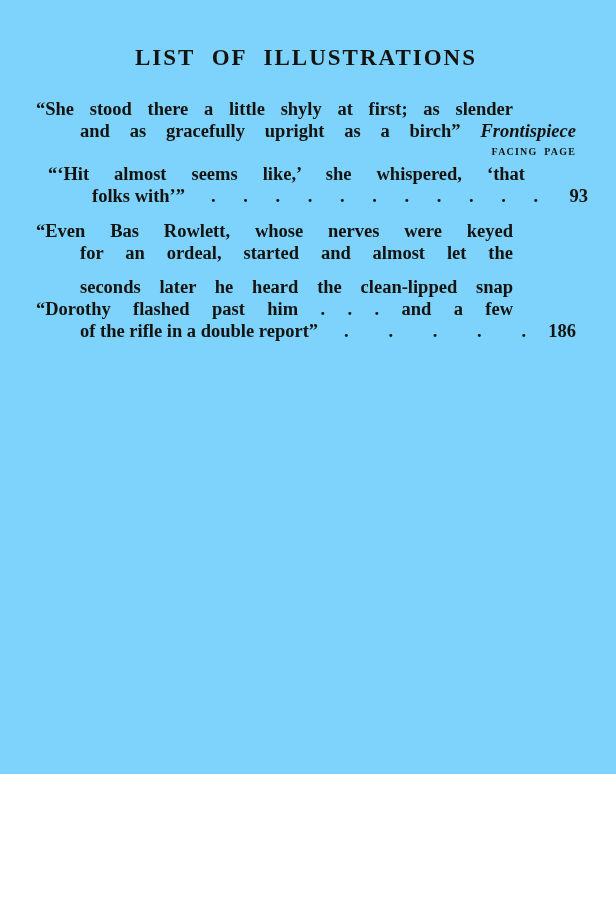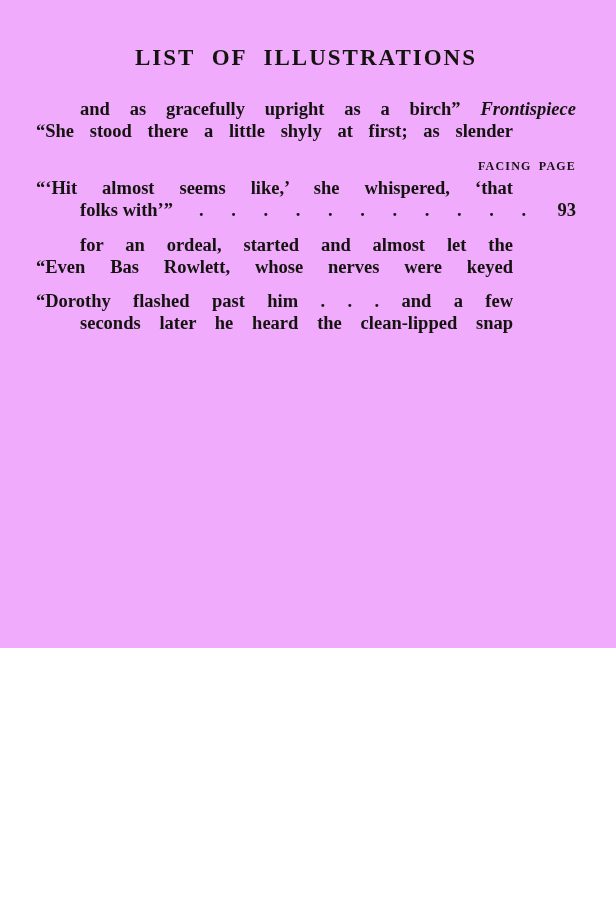--- a/index.html
+++ b/index.html
@@ -3,22 +3,22 @@
 <meta charset="utf-8">
 <style>
   html, body {
     margin: 0;
     padding: 0;
     background: #ffffff;
   }
   .page {
     position: relative;
     width: 616px;
-    height: 648px;
-    background: #f0abfc;
+    height: 774px;
+    background: #7dd3fc;
     overflow: hidden;
     font-family: "Liberation Serif", serif;
     font-weight: 700;
     color: #151310;
     box-sizing: border-box;
   }
   .content {
     box-sizing: border-box;
     padding: 46px 40px 0 36px;
   }
@@ -59,63 +59,68 @@
     text-align-last: justify;
     padding-left: 26px;
     padding-right: 16px;
   }
   .pnum {
     min-width: 34px;
     text-align: right;
     white-space: nowrap;
   }
   .facing {
-    margin-top: 19px;
-    font-size: 12px;
+    margin-top: 5px;
+    font-size: 10px;
     line-height: 10px;
     letter-spacing: 1.2px;
     word-spacing: 3px;
     text-align: right;
   }
   .frontis { font-style: italic; }
-  .mt-e2 { margin-top: 6px; }
+  .mt-e2 { margin-top: 6px; margin-left: 12px; }
   .mt-e3 { margin-top: 13px; }
   .mt-e4 { margin-top: 12px; }
 </style>
 </head>
 <body>
 
 <div class="page">
   <div class="content">
 
     <h1 class="title">LIST OF ILLUSTRATIONS</h1>
 
     <section class="entry">
+      <div class="line jl first-line">“She stood there a little shyly at first; as slender</div>
       <div class="line jl wide-cont">
         <span>and as gracefully upright as a birch”</span>
         <span class="frontis">Frontispiece</span>
       </div>
-      <div class="line jl first-line">“She stood there a little shyly at first; as slender</div>
     </section>
 
     <div class="facing">FACING PAGE</div>
 
     <section class="entry mt-e2">
       <div class="line jl first-line">“‘Hit almost seems like,’ she whispered, ‘that</div>
       <div class="line leader-line">
         <span class="leader-text">folks with’”</span>
         <span class="dots">. . . . . . . . . . .</span>
         <span class="pnum">93</span>
       </div>
     </section>
 
     <section class="entry mt-e3">
+      <div class="line jl first-line">“Even Bas Rowlett, whose nerves were keyed</div>
       <div class="line jl cont-line">for an ordeal, started and almost let the</div>
-      <div class="line jl first-line">“Even Bas Rowlett, whose nerves were keyed</div>
     </section>
 
     <section class="entry mt-e4">
+      <div class="line jl cont-line">seconds later he heard the clean-lipped snap</div>
       <div class="line jl first-line">“Dorothy flashed past him  .  .  .  and a few</div>
-      <div class="line jl cont-line">seconds later he heard the clean-lipped snap</div>
+      <div class="line leader-line">
+        <span class="leader-text">of the rifle in a double report”</span>
+        <span class="dots">. . . . .</span>
+        <span class="pnum">186</span>
+      </div>
     </section>
 
   </div>
 </div>
 
 </body></html>

